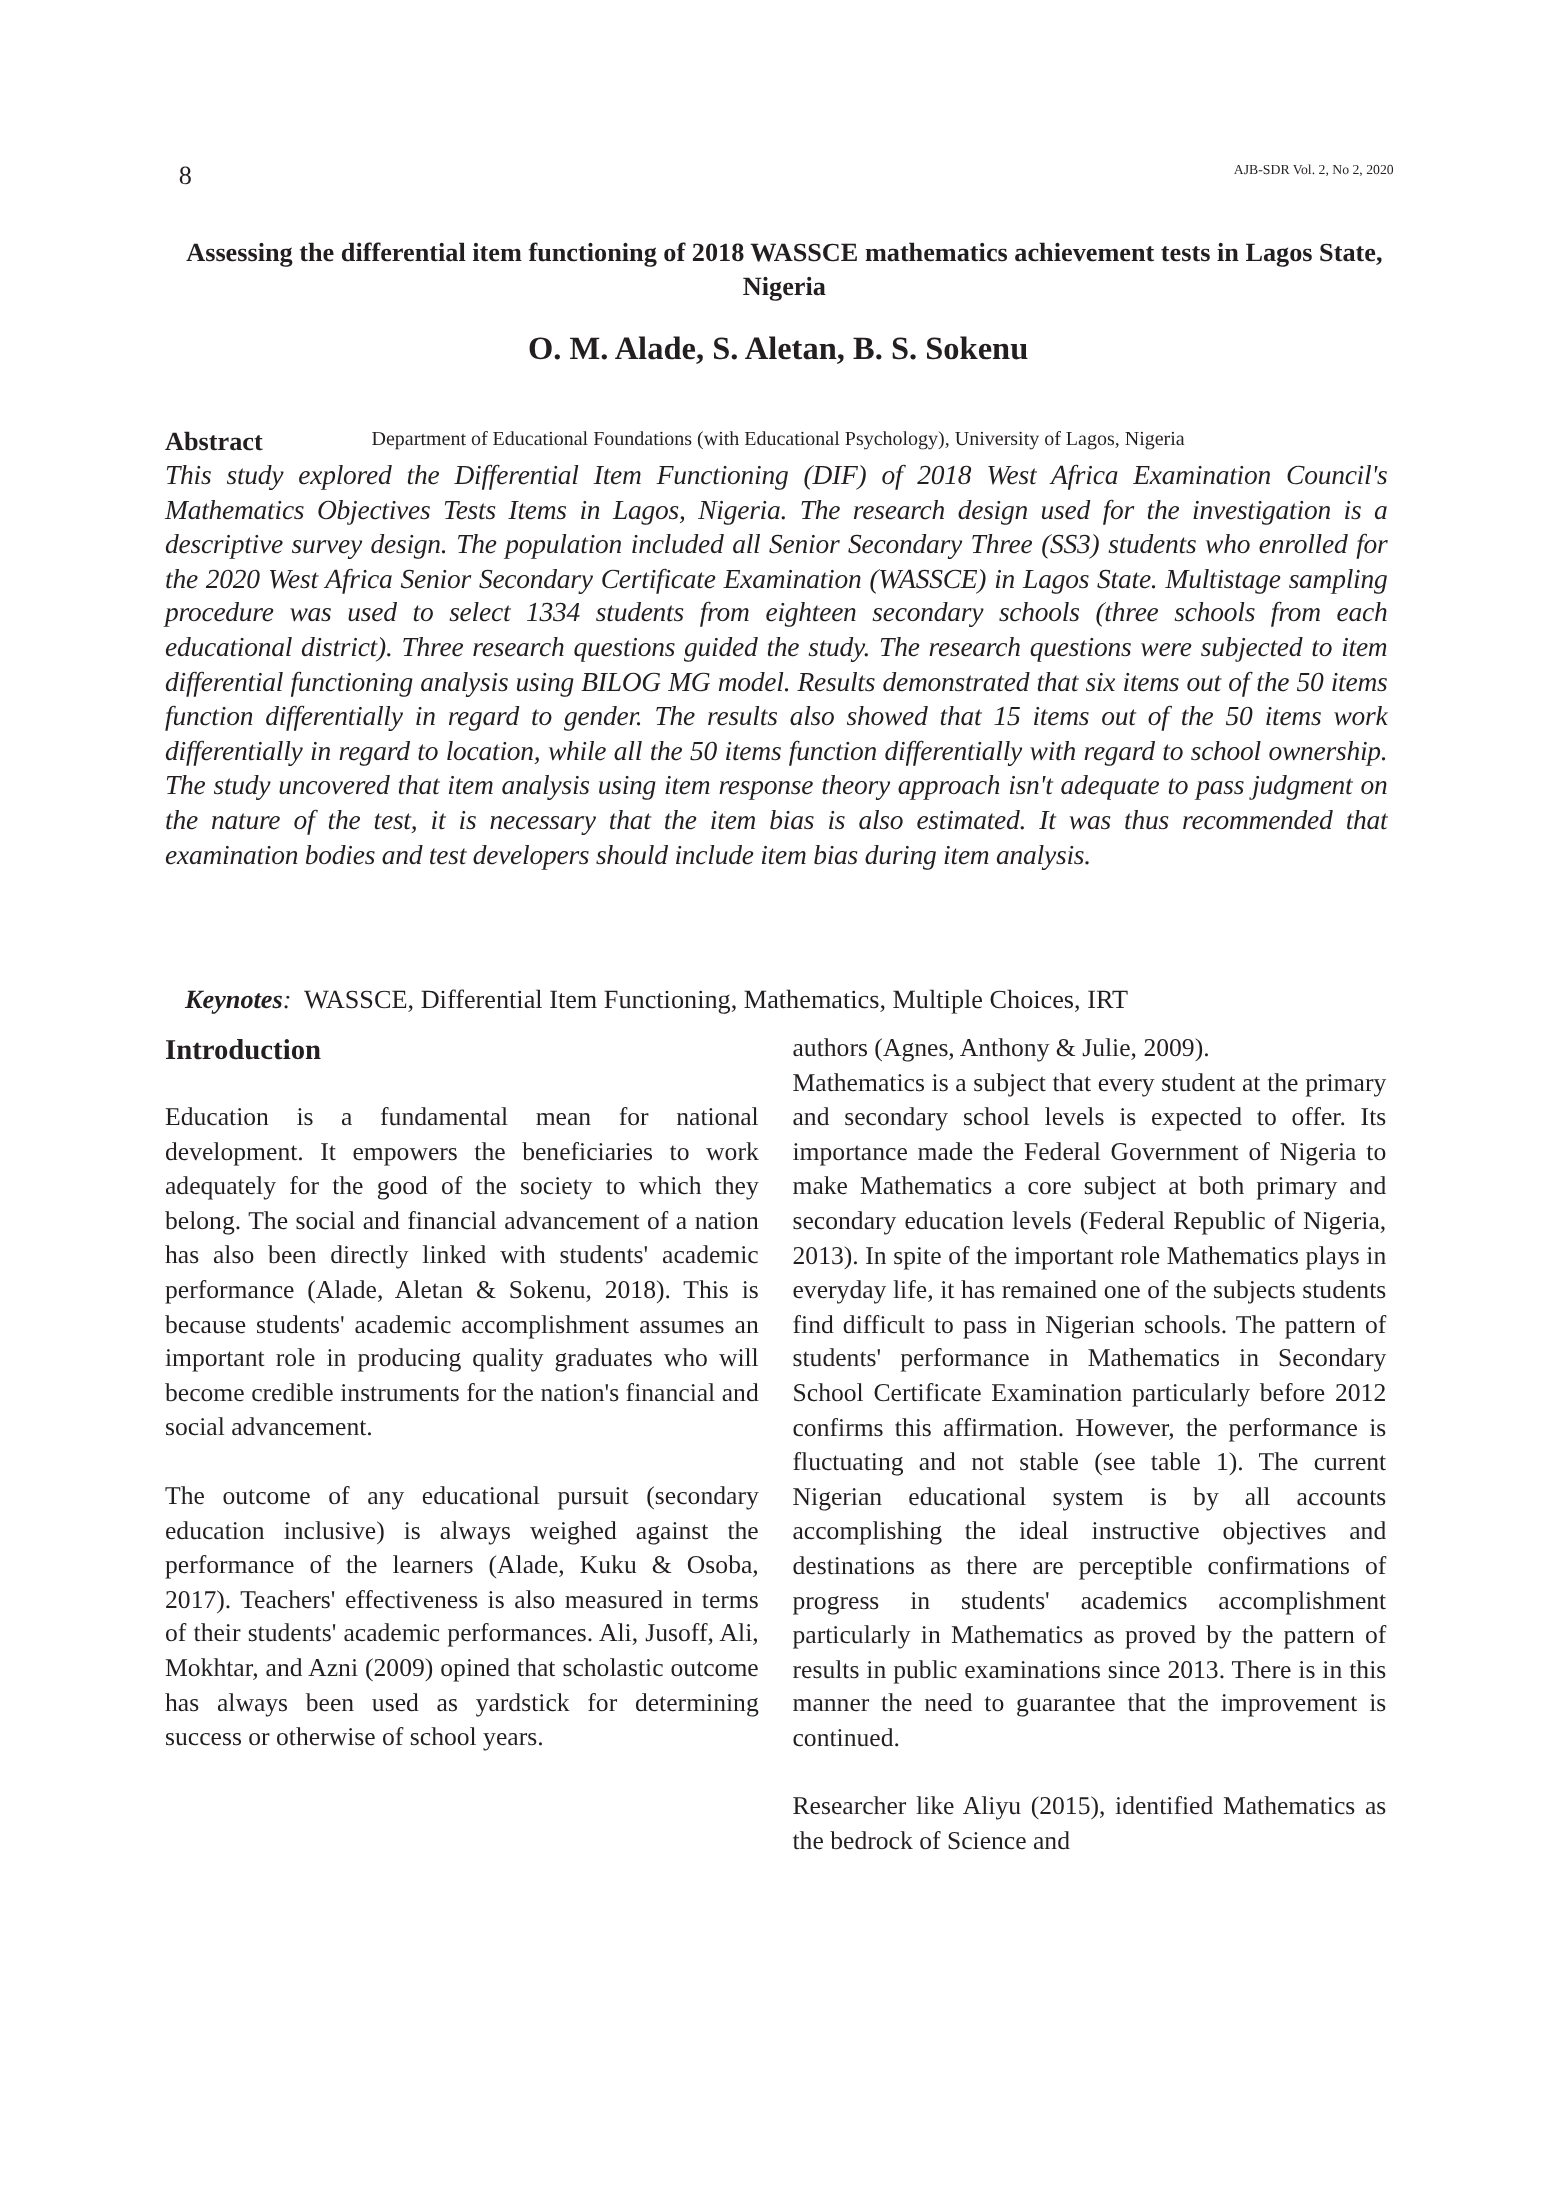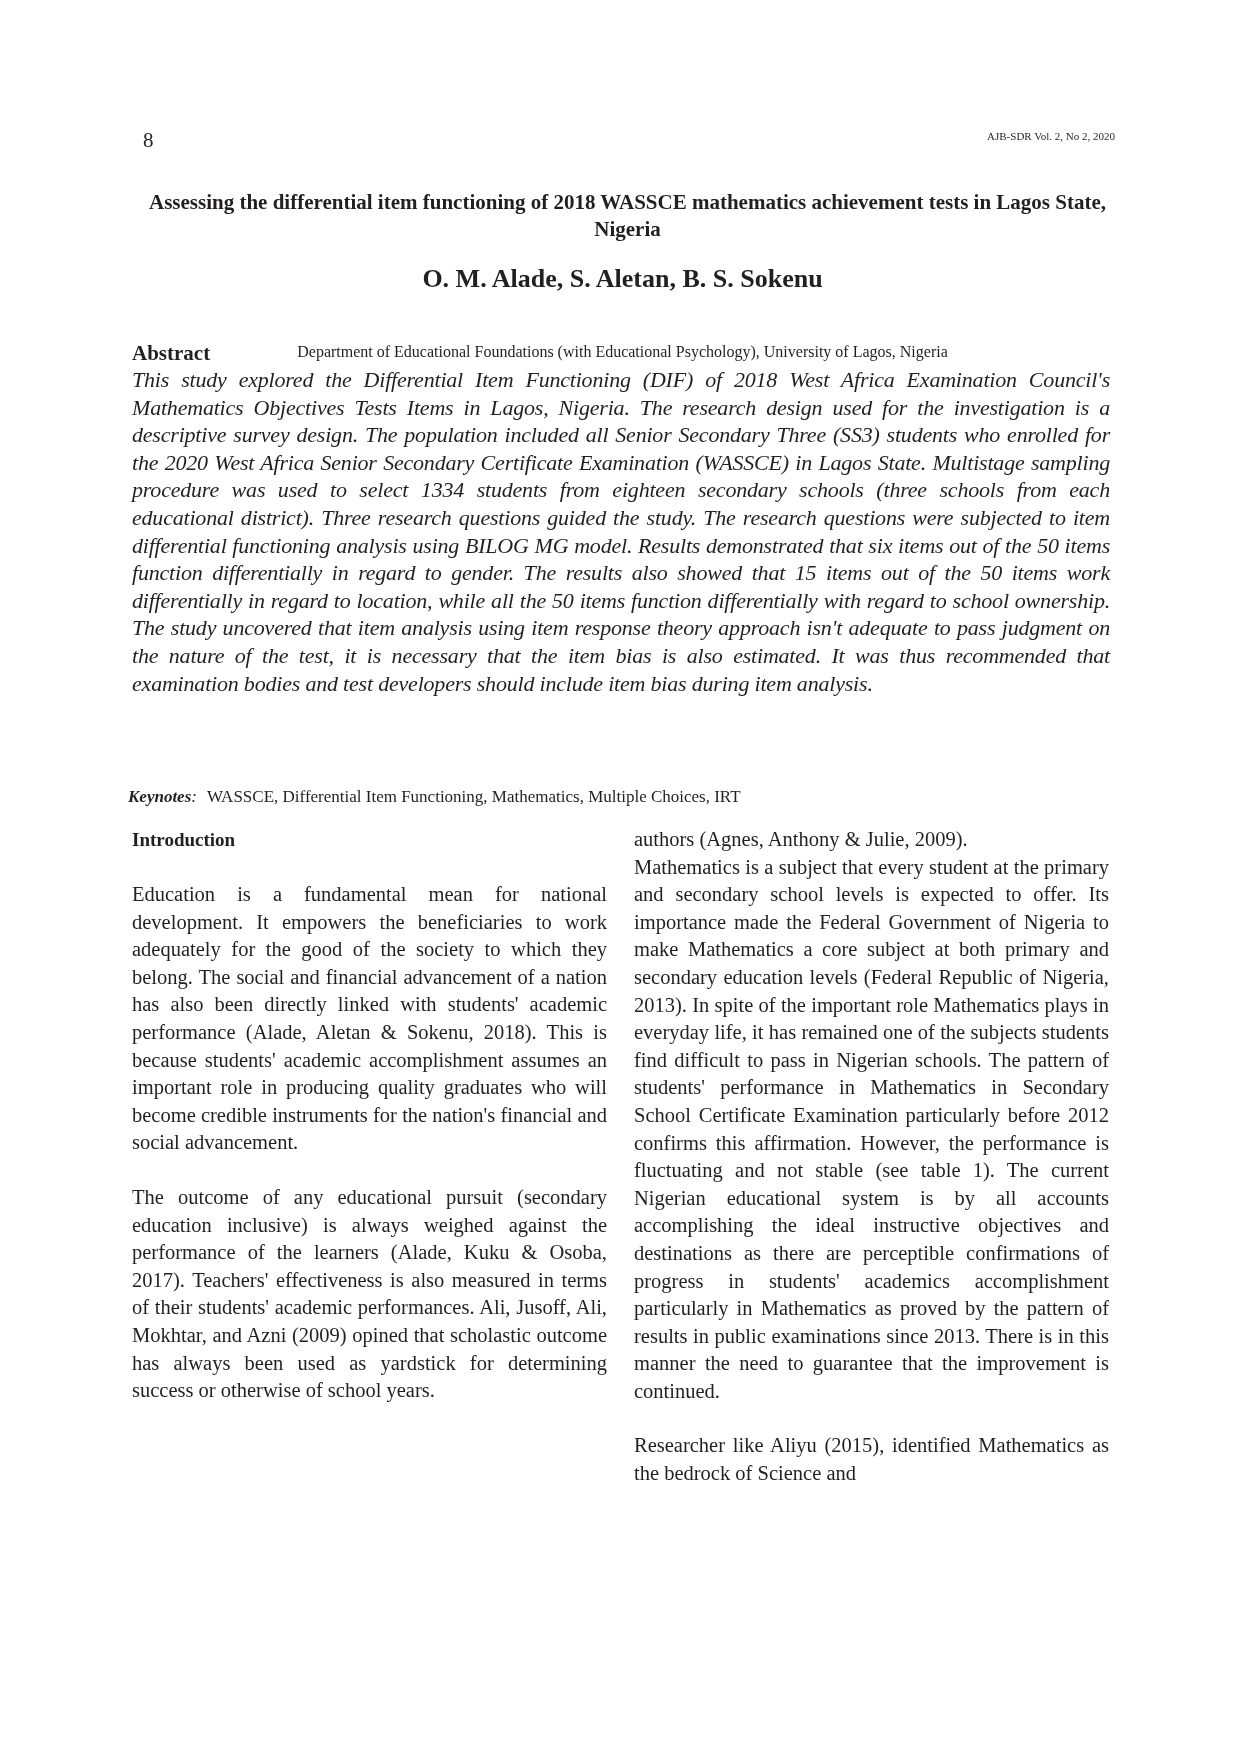--- a/index.html
+++ b/index.html
@@ -70,23 +70,23 @@
     width: 978px;
     top: 366px;
     font-style: italic;
     font-size: 22px;
     line-height: 27.6px;
     text-align: justify;
     letter-spacing: -0.2px;
   }
   .keynotes {
     position: absolute;
-    left: 128px;
+    left: 148px;
     top: 787px;
-    font-size: 17px;
+    font-size: 21px;
     text-align: right;
   }
   .keynotes .kn-label {
     font-weight: bold;
     font-style: italic;
   }
   .keynotes .kn-colon {
     font-style: italic;
     margin-right: 10px;
   }
@@ -94,21 +94,21 @@
     position: absolute;
     width: 475px;
     font-size: 20.5px;
     line-height: 27.6px;
     text-align: justify;
   }
   .col-left { left: 132px; top: 826px; }
   .col-right { left: 634px; top: 826px; }
   .section-heading {
     font-weight: bold;
-    font-size: 19px;
+    font-size: 23px;
     line-height: 27px;
     margin: 0 0 28px 0;
   }
   .para {
     margin: 0 0 27px 0;
   }
   .para.tight { margin: 0; }
 </style>
 </head>
 <body>

